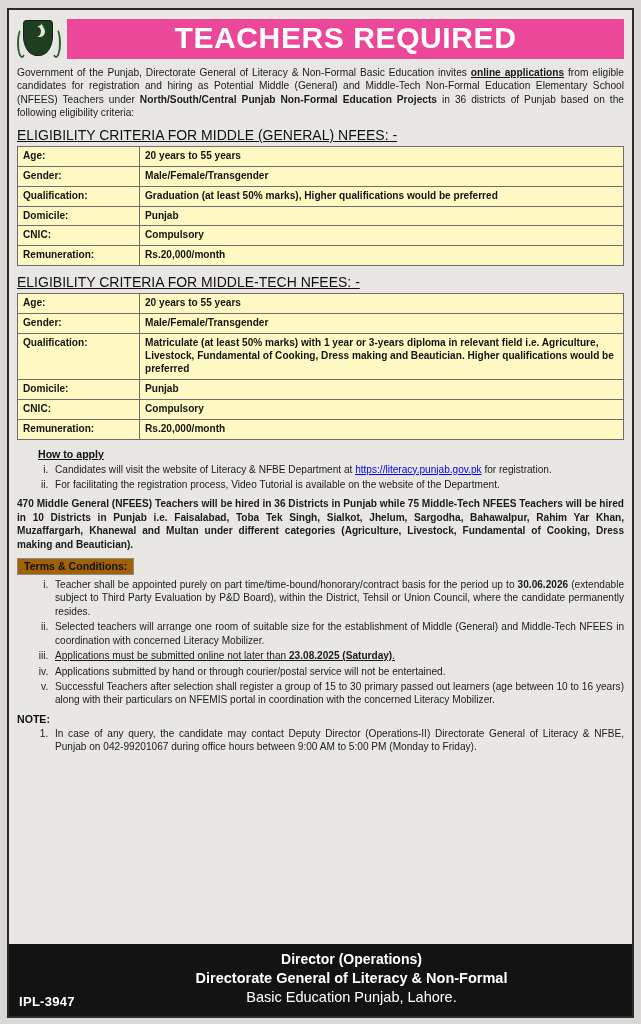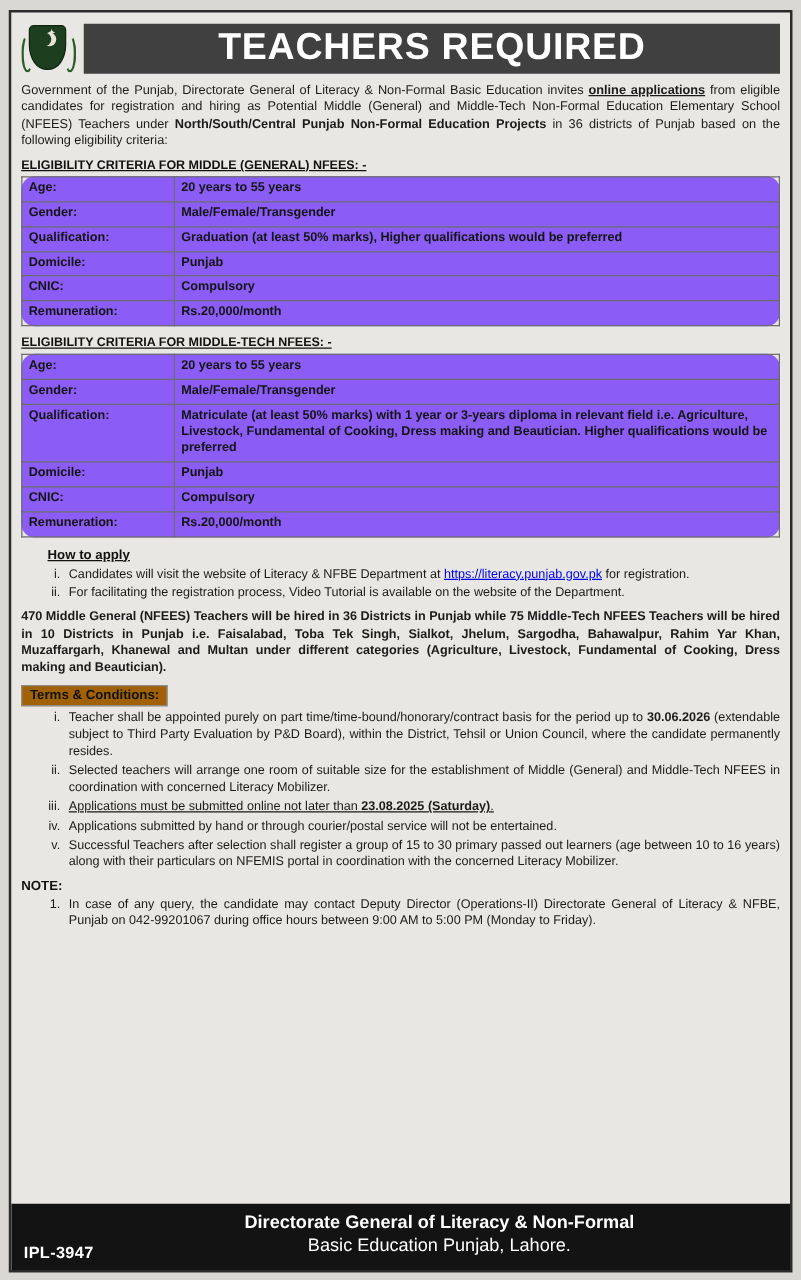--- a/index.html
+++ b/index.html
@@ -76,21 +76,21 @@
     top: 12px;
     width: 10px; height: 30px;
     border: 2px solid #2f5d2a;
     border-radius: 50%;
   }
   .crest .wreath-l { left: 0; border-right-color: transparent; border-top-color: transparent; }
   .crest .wreath-r { right: 0; border-left-color: transparent; border-top-color: transparent; }
 
   .title-bar {
     flex: 1 1 auto;
-    background: #404040;
+    background: #ec4899;
     color: #ffffff;
     text-align: center;
     font-size: 30px;
     font-weight: bold;
     letter-spacing: 0.6px;
     padding: 4px 6px 6px 6px;
     line-height: 1;
     font-family: "Liberation Sans", sans-serif;
   }
 
@@ -99,35 +99,34 @@
     font-size: 10.2px;
     line-height: 1.32;
     text-align: justify;
     color: #1b1b1b;
     margin: 2px 0 7px 0;
   }
   .intro b { font-weight: bold; }
   .u { text-decoration: underline; }
 
   .section-head {
-    font-size: 10px;
-    font-weight: bold;
+    font-size: 14px;
+    font-weight: normal;
     color: #121212;
     text-decoration: underline;
     margin: 0 0 3px 0;
   }
 
   table.crit {
     width: 100%;
     border-collapse: collapse;
     font-size: 10.1px;
     color: #141414;
-    background: #8b5cf6;
+    background: #fef9c3;
     margin-bottom: 8px;
-    border-radius: 11px;
   }
   table.crit td {
     border: 1px solid #6d6d6d;
     padding: 3px 5px;
     vertical-align: top;
     line-height: 1.28;
   }
   table.crit td.lab {
     width: 122px;
     font-weight: bold;
@@ -331,19 +330,20 @@
     <ol class="roman decimal">
       <li>
         <span>In case of any query, the candidate may contact Deputy Director (Operations-II) Directorate General of Literacy &amp; NFBE, Punjab on 042-99201067 during office hours between 9:00 AM to 5:00 PM (Monday to Friday).</span>
       </li>
     </ol>
 
     
     <div class="footer">
       <div class="refcode">IPL-3947</div>
       <div class="footer-inner">
+        <div class="f1">Director (Operations)</div>
         <div class="f2">Directorate General of Literacy &amp; Non-Formal</div>
         <div class="f3">Basic Education Punjab, Lahore.</div>
       </div>
     </div>
 
   </div>
 </div>
 
 </body></html>

